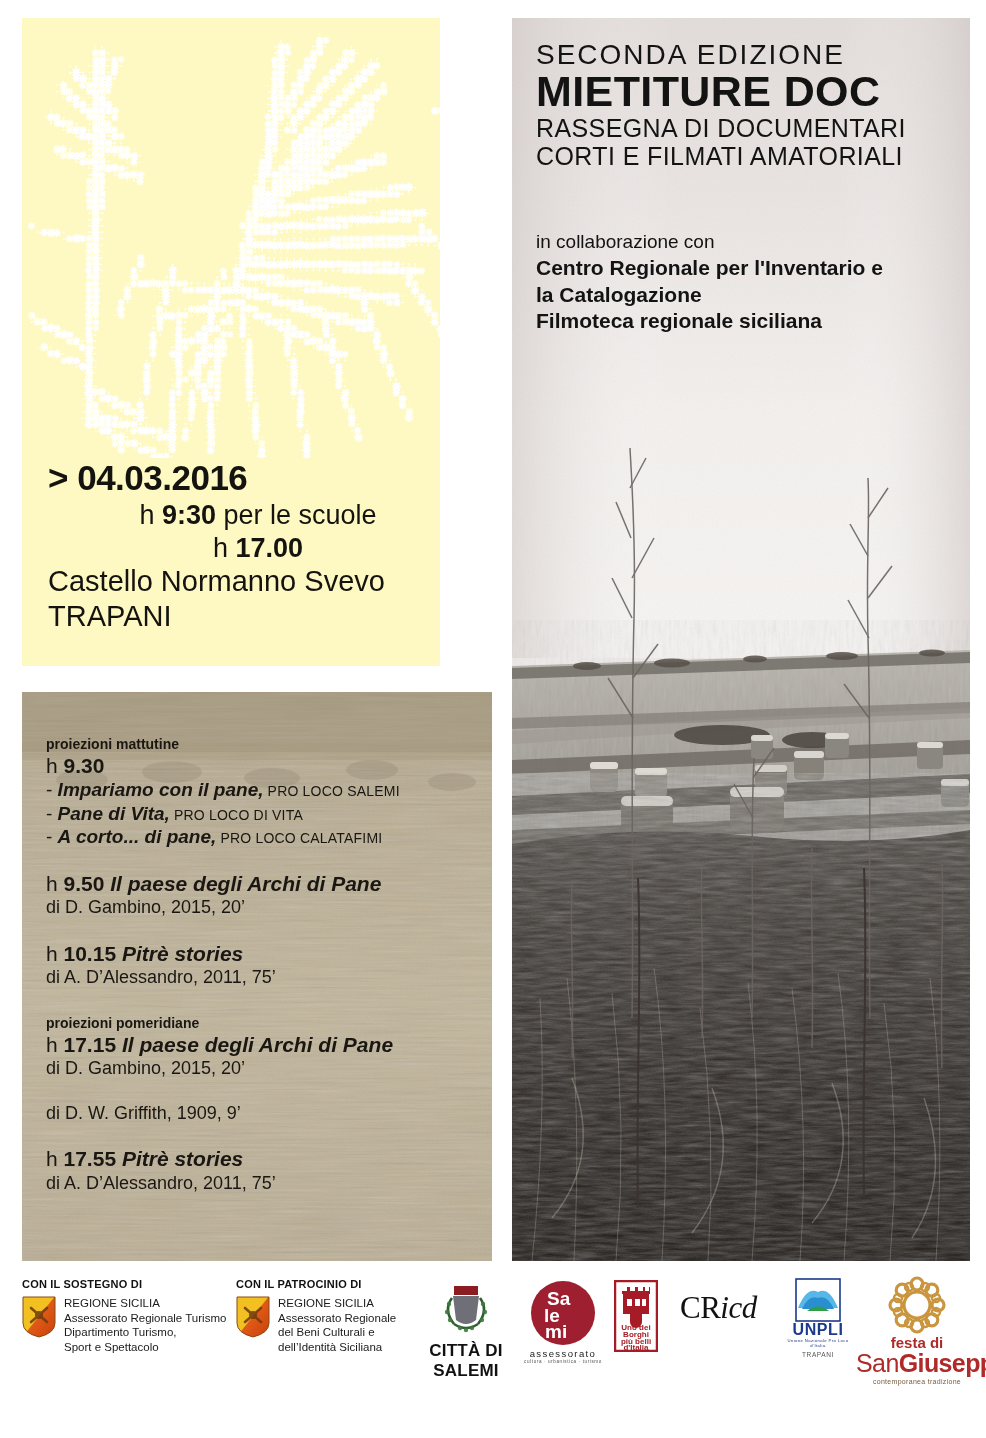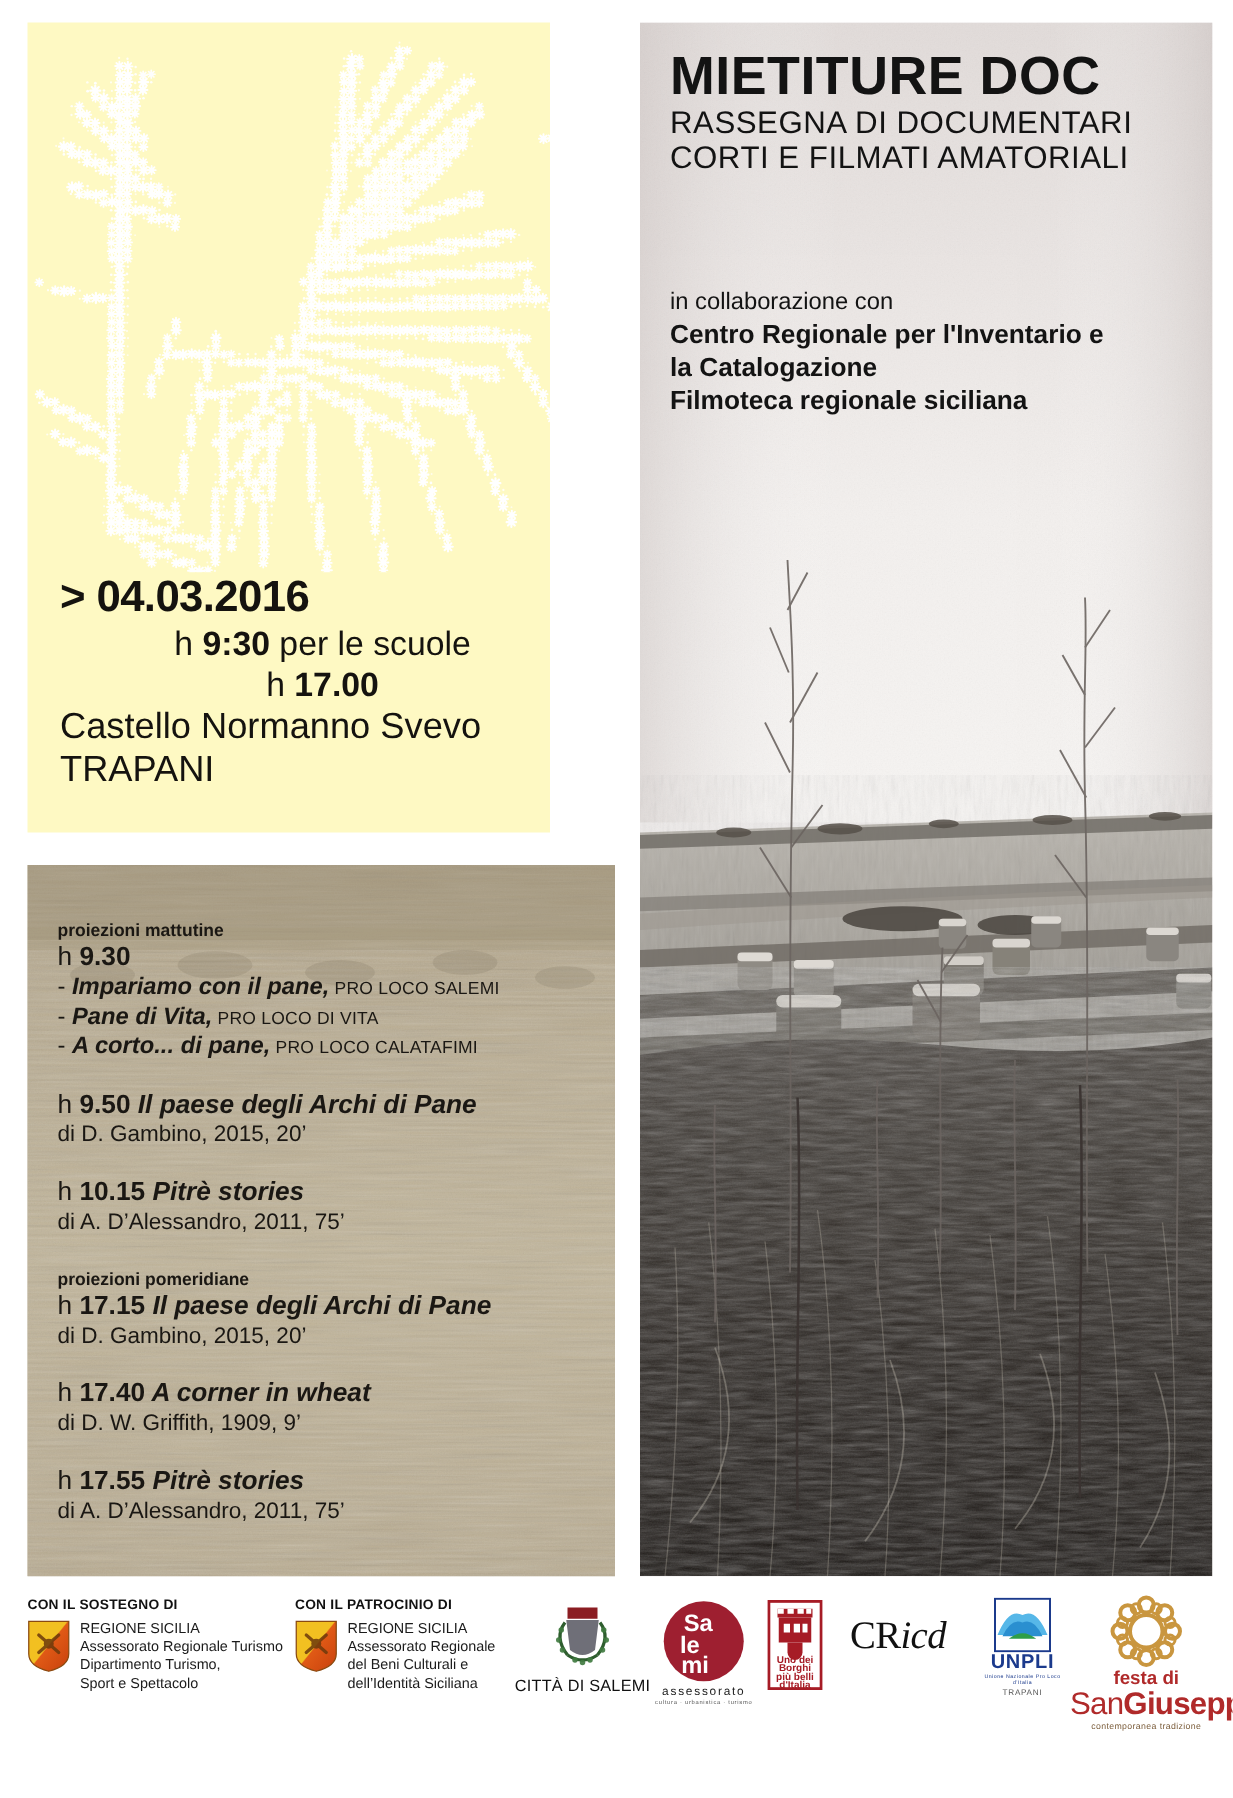--- a/index.html
+++ b/index.html
@@ -72,21 +72,21 @@
   .collab{position:absolute;left:24px;top:212px;width:420px;color:#131313;}
   .c-lead{font-size:19px;line-height:1.3;}
   .c-body{font-size:21px;font-weight:bold;line-height:1.28;}
 
   
   #footer{position:absolute;left:0;top:1268px;width:892px;height:140px;}
   .f-head{position:absolute;font-size:11px;font-weight:bold;color:#111;letter-spacing:0.2px;}
   .f-block{position:absolute;}
   .f-txt{font-size:11.5px;color:#1b1b1b;line-height:1.28;}
   .shield{width:34px;height:42px;}
-  .cap{font-size:13px;font-weight:normal;color:#111;letter-spacing:0.2px;text-align:center;}
+  .cap{font-size:17px;font-weight:bold;color:#111;letter-spacing:0.2px;text-align:center;}
 </style>
 </head>
 <body>
 
 <div class="poster">
 
   <div id="panel-hero">
 
     <div id="wheat-art">
       <svg width="470" height="440" viewBox="0 0 470 440" xmlns="http://www.w3.org/2000/svg" aria-hidden="true">
@@ -1630,21 +1630,20 @@
       <div class="gap"></div>
       <div class="gap-s"></div>
 
       <div class="sec-label">proiezioni pomeridiane</div>
 
       <div class="slot-head"><span>h </span><b>17.15</b><i> Il paese degli Archi di Pane</i></div>
       <div class="credit">di D. Gambino, 2015, 20’</div>
 
       <div class="gap"></div>
 
-      <div class="slot-head"><span>h </span><b>17.40</b><i>  A corner in wheat</i></div>
       <div class="credit">di D. W. Griffith, 1909, 9’</div>
 
       <div class="gap"></div>
 
       <div class="slot-head"><span>h </span><b>17.55</b><i> Pitrè stories</i></div>
       <div class="credit">di A. D’Alessandro, 2011, 75’</div>
 
     </div>
   </div>
 
@@ -1810,20 +1809,21 @@
           <path d="M190,1020 C192,940 188,890 190,846"></path>
         </g>
         <g stroke="#3a3330" stroke-width="2" fill="none" opacity="0.95">
           <path d="M352,1180 C350,1050 356,940 352,850"></path>
           <path d="M126,1190 C124,1060 130,950 126,860"></path>
         </g>
       </g>
     </svg>
 
     <div class="photo-head">
+      <div class="t-kicker">SECONDA EDIZIONE</div>
       <div class="t-main">MIETITURE DOC</div>
       <div class="t-sub">RASSEGNA DI DOCUMENTARI</div>
       <div class="t-sub">CORTI E FILMATI AMATORIALI</div>
     </div>
 
     <div class="collab">
       <div class="c-lead">in collaborazione con</div>
       <div class="c-body">Centro Regionale per l'Inventario e</div>
       <div class="c-body">la Catalogazione</div>
       <div class="c-body">Filmoteca regionale siciliana</div>

